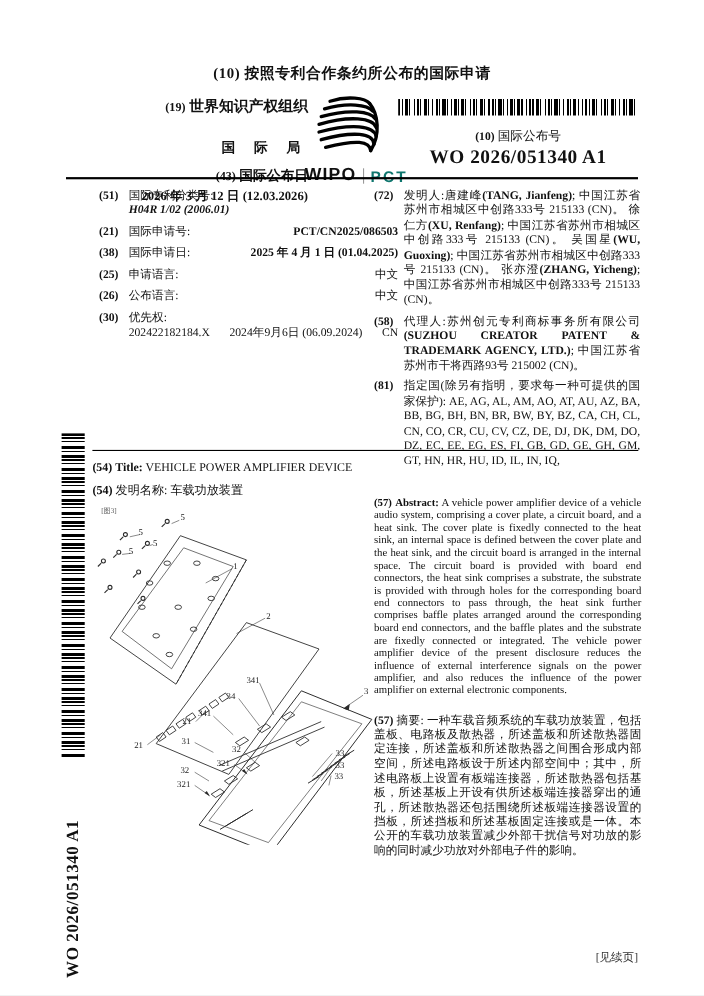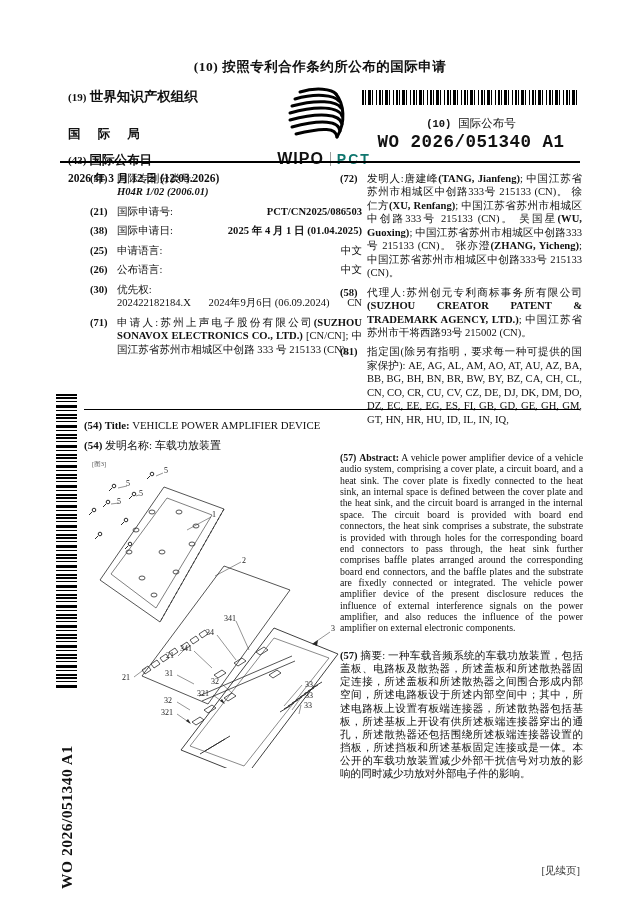--- a/index.html
+++ b/index.html
@@ -2,34 +2,34 @@
 <html><head>
 <meta charset="utf-8">
 <style>
   html,body{margin:0;padding:0;background:#e8e8e8;}
   .page{position:relative;width:640px;height:905px;margin:0 auto;background:#ffffff;
         font-family:"Liberation Serif","DejaVu Serif",serif;color:#111;overflow:hidden;}
   .bold{font-weight:bold;}
   
   .doc-type{position:absolute;top:58px;left:0;width:100%;text-align:center;
             font-weight:bold;font-size:13.5px;letter-spacing:.5px;}
-  .hdr-left{position:absolute;top:88px;left:68px;width:200px;text-align:left;font-size:13px;}
+  .hdr-left{position:absolute;top:88px;left:80px;width:200px;text-align:right;font-size:13px;}
   .hdr-org{font-size:13.5px;font-weight:bold;}
   .hdr-org .code{font-size:11px;}
   .hdr-bureau{font-size:12.5px;letter-spacing:7px;margin-top:20px;font-weight:bold;}
   .hdr-pubdate-label{margin-top:9px;font-size:12.5px;font-weight:bold;}
   .hdr-pubdate-label .code{font-size:11px;}
   .hdr-pubdate-value{font-size:11.5px;font-weight:bold;margin-top:2px;}
   .hdr-logo{position:absolute;top:86px;left:272px;width:104px;text-align:left;}
   .logo-text{display:flex;align-items:center;justify-content:center;gap:6px;margin-top:2px;
              font-family:"Liberation Sans","DejaVu Sans",sans-serif;}
   .logo-wipo{font-size:16px;font-weight:bold;letter-spacing:1px;}
   .logo-sep{width:1px;height:14px;background:#9a9a9a;}
   .logo-pct{font-size:14px;font-weight:bold;letter-spacing:2px;color:#0f766e;}
-  .hdr-right{position:absolute;top:90px;left:362px;width:218px;text-align:center;font-family:Liberation Mono, monospace;}
+  .hdr-right{position:absolute;top:90px;left:362px;width:218px;text-align:center;}
   .barcode-h{height:15px;width:218px;
      background:repeating-linear-gradient(90deg,#000 0 2px,#fff 2px 3px,#000 3px 4px,#fff 4px 6px,
      #000 6px 9px,#fff 9px 10px,#000 10px 11px,#fff 11px 14px,#000 14px 15px,#fff 15px 17px);}
   .pubno-label{margin-top:11px;font-size:11.5px;}
   .pubno-label .code{font-weight:bold;font-size:10.5px;}
   .pubno-value{font-size:17.5px;font-weight:bold;margin-top:1px;letter-spacing:.5px;}
   .rule-1{position:absolute;top:161px;left:60px;width:520px;border-top:2px solid #000;}
   .rule-2{position:absolute;top:409px;left:84px;width:496px;border-top:1.5px solid #000;}
   
   .col-left{position:absolute;top:172px;left:62px;width:272px;font-size:10.6px;line-height:1.27;margin-left:28px;}
@@ -149,25 +149,20 @@
     </div>
     <div class="bib-row">
       <span class="bib-code">(30)</span>
       <span class="bib-body">
         <span>优先权:</span>
         <span class="prio-line">
           <span>202422182184.X</span>
           <span>2024年9月6日 (06.09.2024)</span>
           <span>CN</span>
         </span></span>
-    </div>
-    <div class="bib-row">
-      <span class="bib-code">(71)</span>
-      <span class="bib-body">
-        <span>申请人:</span><span>苏州上声电子股份有限公司</span><span class="bold">(SUZHOU SONAVOX ELECTRONICS CO., LTD.)</span><span> [CN/CN]; 中国江苏省苏州市相城区中创路 333 号 215133 (CN)。</span></span>
     </div>
   </div>
 
   <div class="col-right">
     <div class="bib-row">
       <span class="bib-code">(72)</span>
       <span class="bib-body">
         <span>发明人:</span><span><span>唐建峰</span><span class="bold">(TANG, Jianfeng)</span><span>; 中国江苏省苏州市相城区中创路333号 215133 (CN)。 </span></span><span><span>徐仁方</span><span class="bold">(XU, Renfang)</span><span>; 中国江苏省苏州市相城区中创路333号 215133 (CN)。 </span></span><span><span>吴国星</span><span class="bold">(WU, Guoxing)</span><span>; 中国江苏省苏州市相城区中创路333号 215133 (CN)。 </span></span><span><span>张亦澄</span><span class="bold">(ZHANG, Yicheng)</span><span>; 中国江苏省苏州市相城区中创路333号 215133 (CN)。</span></span></span>
     </div>
     <div class="bib-row">

